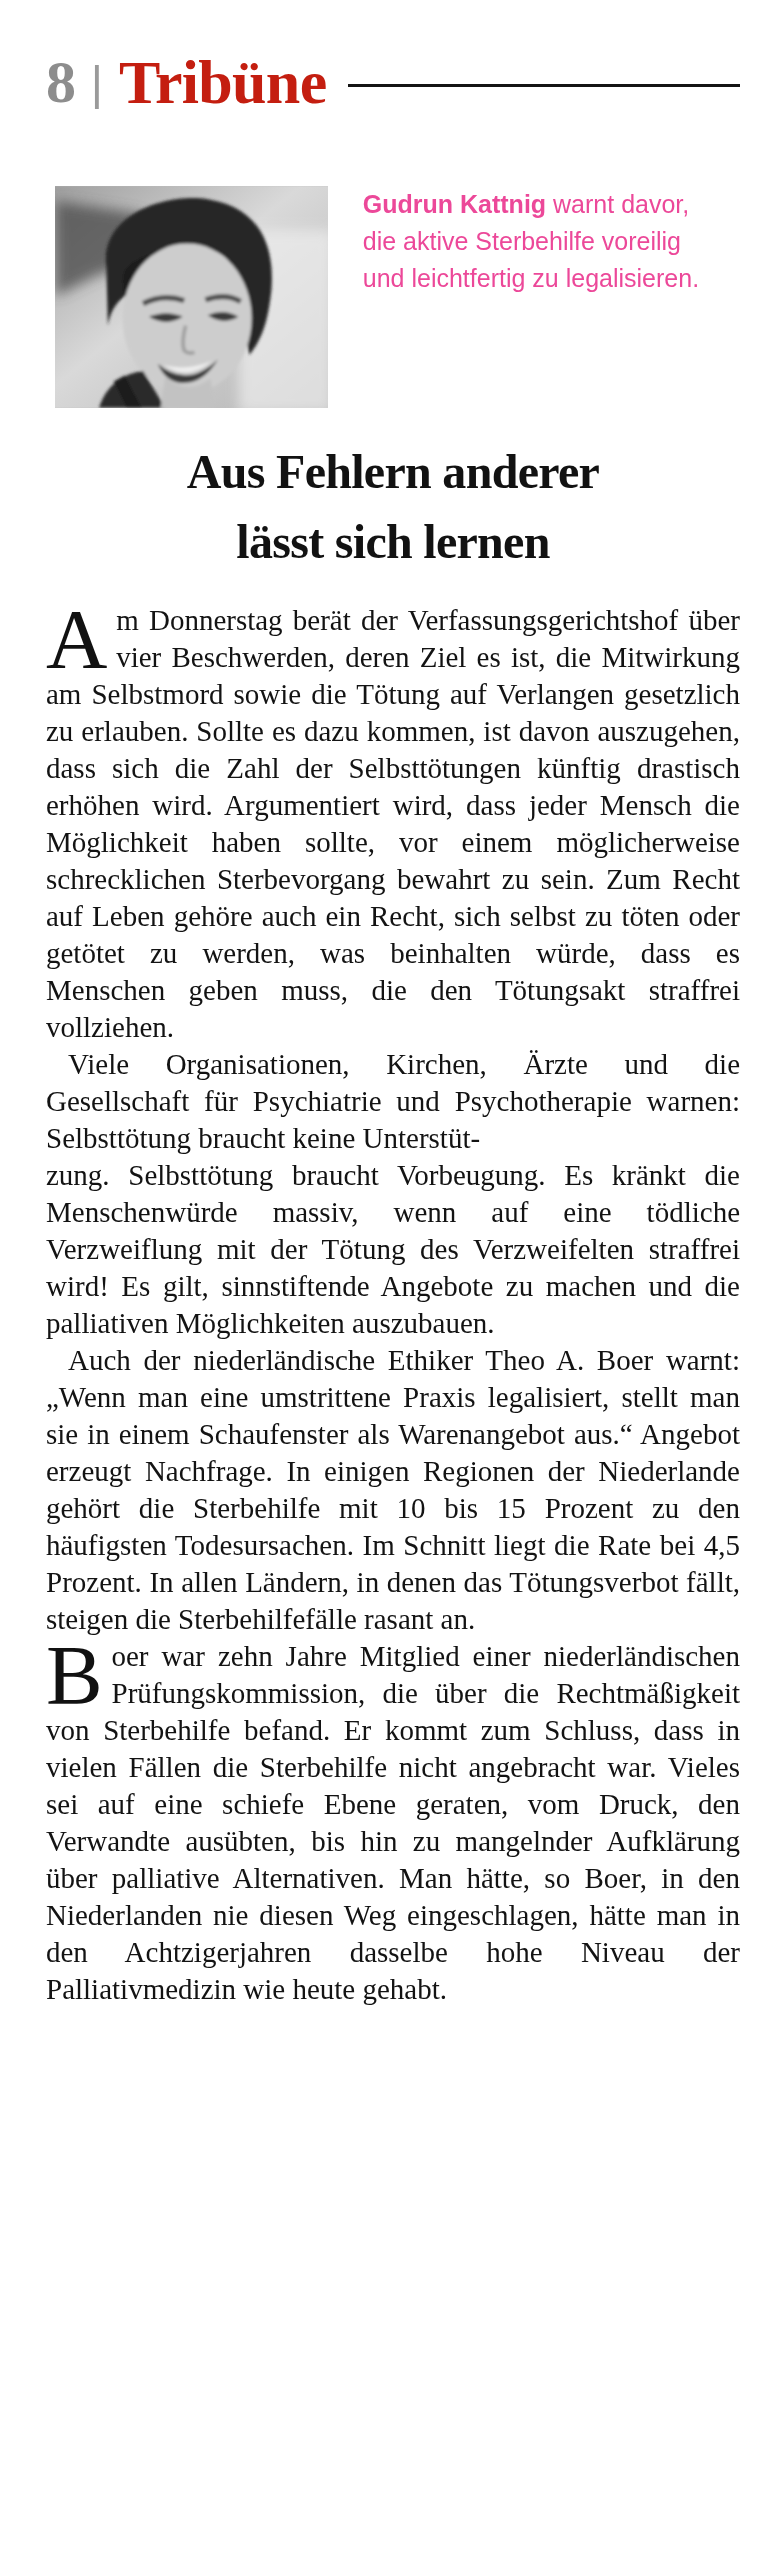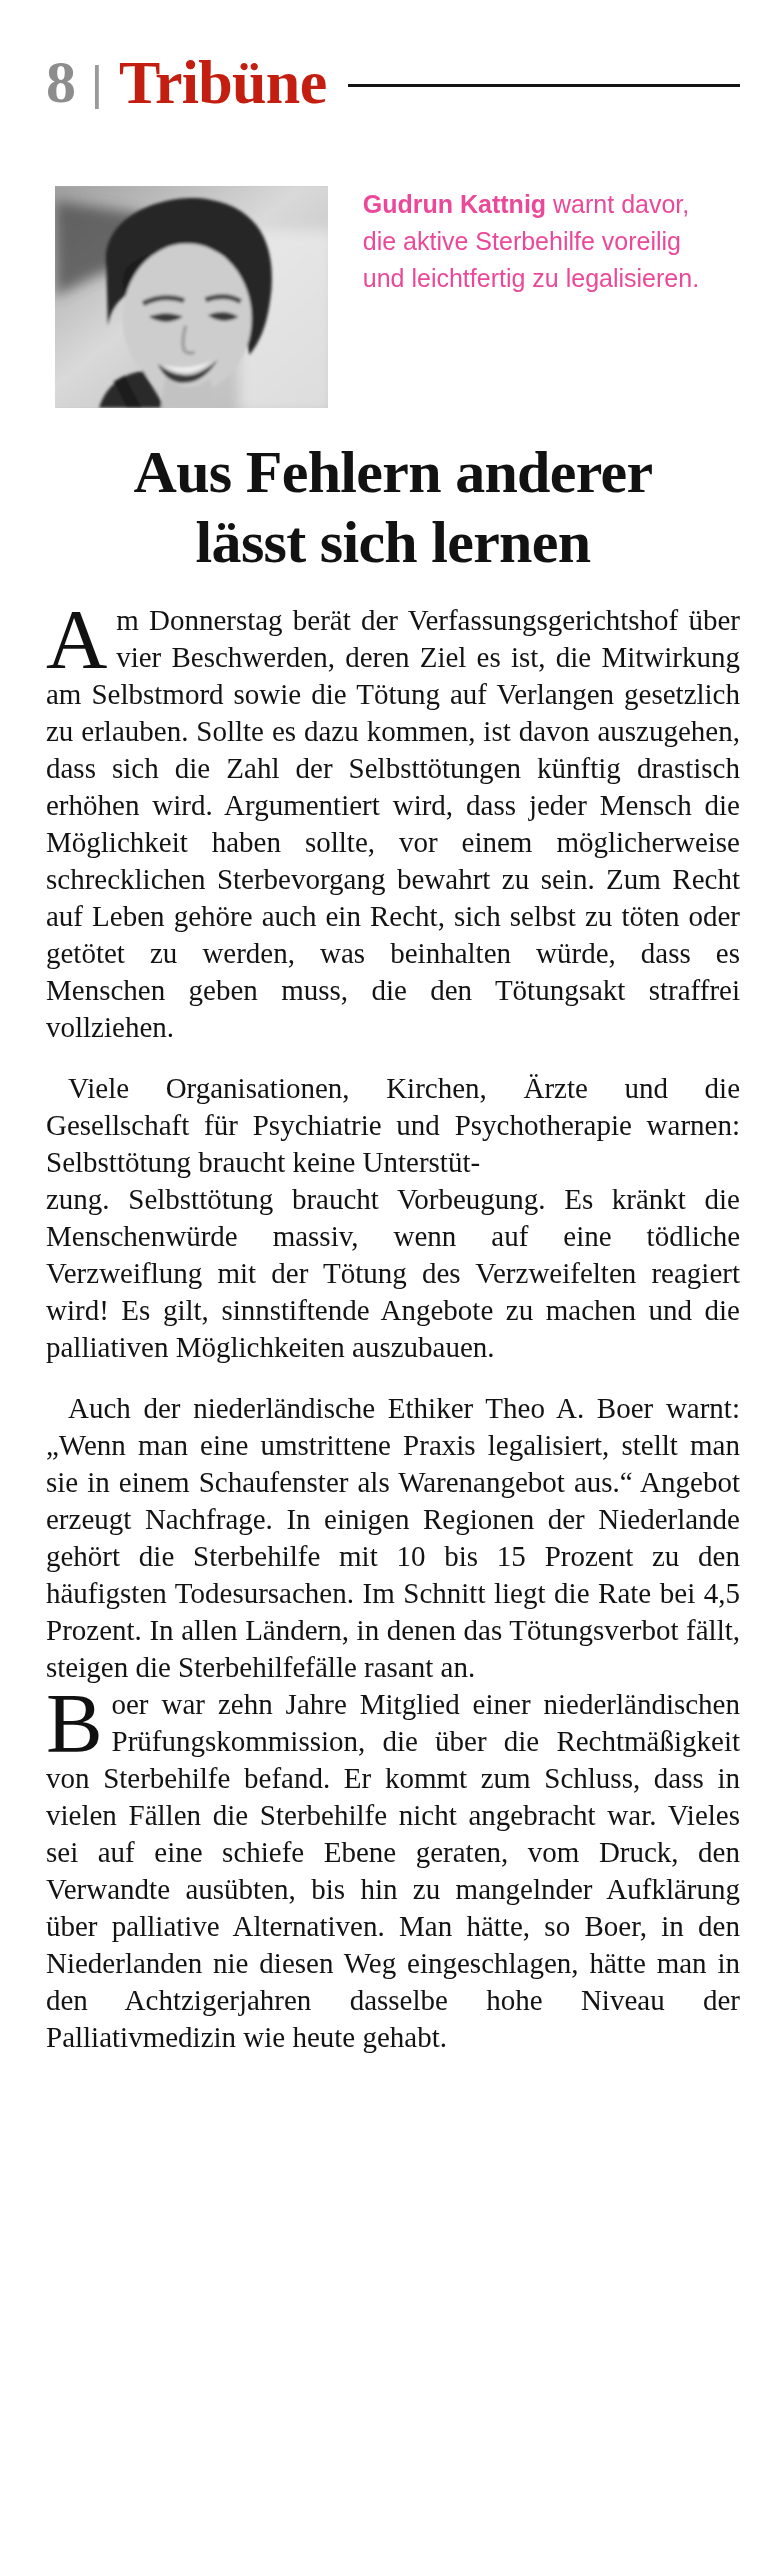--- a/index.html
+++ b/index.html
@@ -40,28 +40,28 @@
     margin-bottom:43px;
   }
   .bio{
     font-family:"Liberation Sans",sans-serif;
     font-size:25px;line-height:37px;color:#ec4899;margin:0;
   }
   .bio b{font-weight:700;}
   
   h1{
     font-family:"Liberation Serif",serif;font-weight:700;
-    font-size:60px;line-height:70px;text-align:center;
+    font-size:48px;line-height:70px;text-align:center;
     color:#121212;margin:0 0 25px 0;letter-spacing:-0.7px;
   }
   h1 span{display:block;}
   
   article{font-size:29px;line-height:37px;text-align:justify;}
   article p{margin:0;}
-  p.indent{text-indent:22px;margin-top:24px;}
+  p.indent{text-indent:22px;}
   .drop-cap{
     float:left;
     font-family:"Liberation Serif",serif;font-weight:400;
     font-size:85px;line-height:63px;
     margin:5.9px 8.8px 0 0;color:#111111;
   }
   .pull-quote{
     float:left;clear:left;
     width:317px;
     margin:7.3px 25px 68px 0;
@@ -136,21 +136,21 @@
     <span>Aus Fehlern anderer</span>
     <span>lässt sich lernen</span>
   </h1>
 
   <article>
     <p><span class="drop-cap">A</span><span>m Donnerstag berät der Verfassungsgerichtshof über vier Beschwerden, deren Ziel es ist, die Mitwirkung am Selbstmord sowie die Tötung auf Verlangen gesetzlich zu erlauben. Sollte es dazu kommen, ist davon auszugehen, dass sich die Zahl der Selbsttötungen künftig drastisch erhöhen wird. Argumentiert wird, dass jeder Mensch die Möglichkeit haben sollte, vor einem möglicherweise schrecklichen Sterbevorgang bewahrt zu sein. Zum Recht auf Leben gehöre auch ein Recht, sich selbst zu töten oder getötet zu werden, was beinhalten würde, dass es Menschen geben muss, die den Tötungsakt straffrei vollziehen.</span></p>
 
     <p class="indent">Viele Organisationen, Kirchen, Ärzte und die Gesellschaft für Psychiatrie und Psychotherapie warnen: Selbsttötung braucht keine Unterstüt-</p>
 
 
-    <p class="after-quote">zung. Selbsttötung braucht Vorbeugung. Es kränkt die Menschenwürde massiv, wenn auf eine tödliche Verzweiflung mit der Tötung des Verzweifelten reagiert wird! Es gilt, sinnstiftende Angebote zu machen und die palliativen Möglichkeiten auszubauen.</p>
+    <p class="after-quote">zung. Selbsttötung braucht Vorbeugung. Es kränkt die Menschenwürde massiv, wenn auf eine tödliche Verzweiflung mit der Tötung des Verzweifelten straffrei wird! Es gilt, sinnstiftende Angebote zu machen und die palliativen Möglichkeiten auszubauen.</p>
 
     <p class="indent clear">Auch der niederländische Ethiker Theo A. Boer warnt: „Wenn man eine umstrittene Praxis legalisiert, stellt man sie in einem Schaufenster als Warenangebot aus.“ Angebot erzeugt Nachfrage. In einigen Regionen der Niederlande gehört die Sterbehilfe mit 10 bis 15 Prozent zu den häufigsten Todesursachen. Im Schnitt liegt die Rate bei 4,5 Prozent. In allen Ländern, in denen das Tötungsverbot fällt, steigen die Sterbehilfefälle rasant an.</p>
 
     <p><span class="drop-cap">B</span><span>oer war zehn Jahre Mitglied einer niederländischen Prüfungskommission, die über die Rechtmäßigkeit von Sterbehilfe befand. Er kommt zum Schluss, dass in vielen Fällen die Sterbehilfe nicht angebracht war. Vieles sei auf eine schiefe Ebene geraten, vom Druck, den Verwandte ausübten, bis hin zu mangelnder Aufklärung über palliative Alternativen. Man hätte, so Boer, in den Niederlanden nie diesen Weg eingeschlagen, hätte man in den Achtzigerjahren dasselbe hohe Niveau der Palliativmedizin wie heute gehabt.</span></p>
 
 
   </article>
 
 </div>
 

